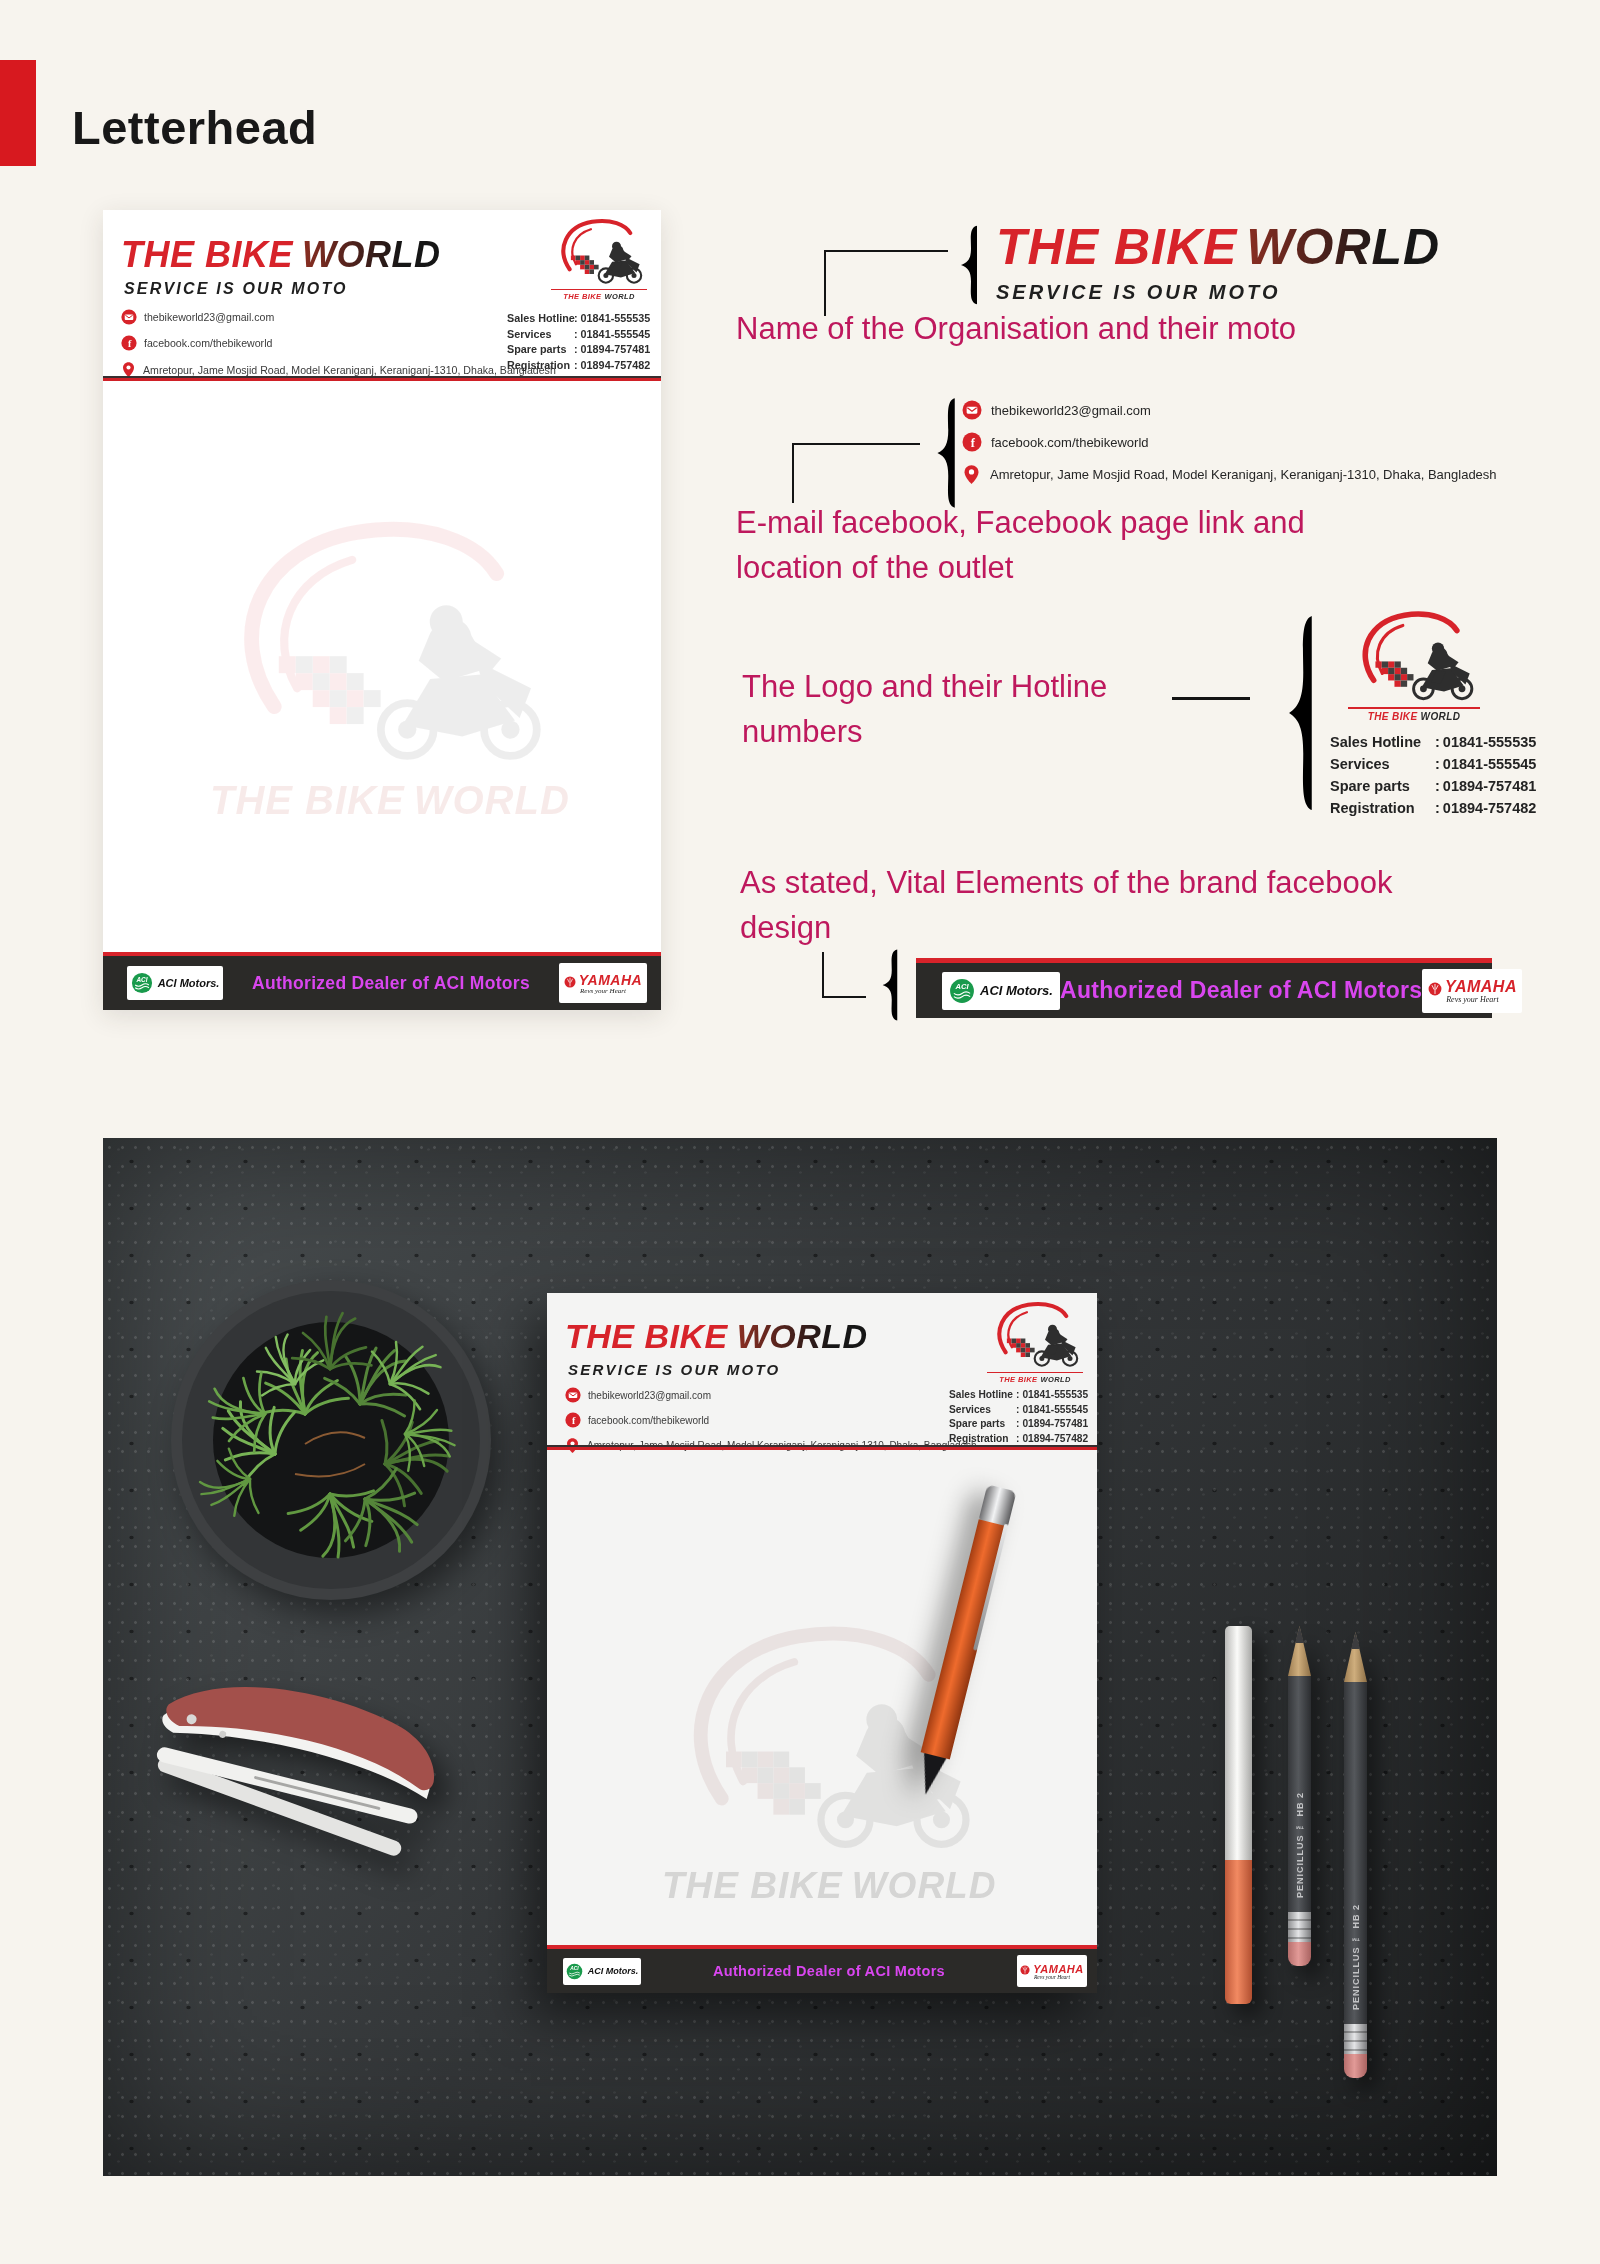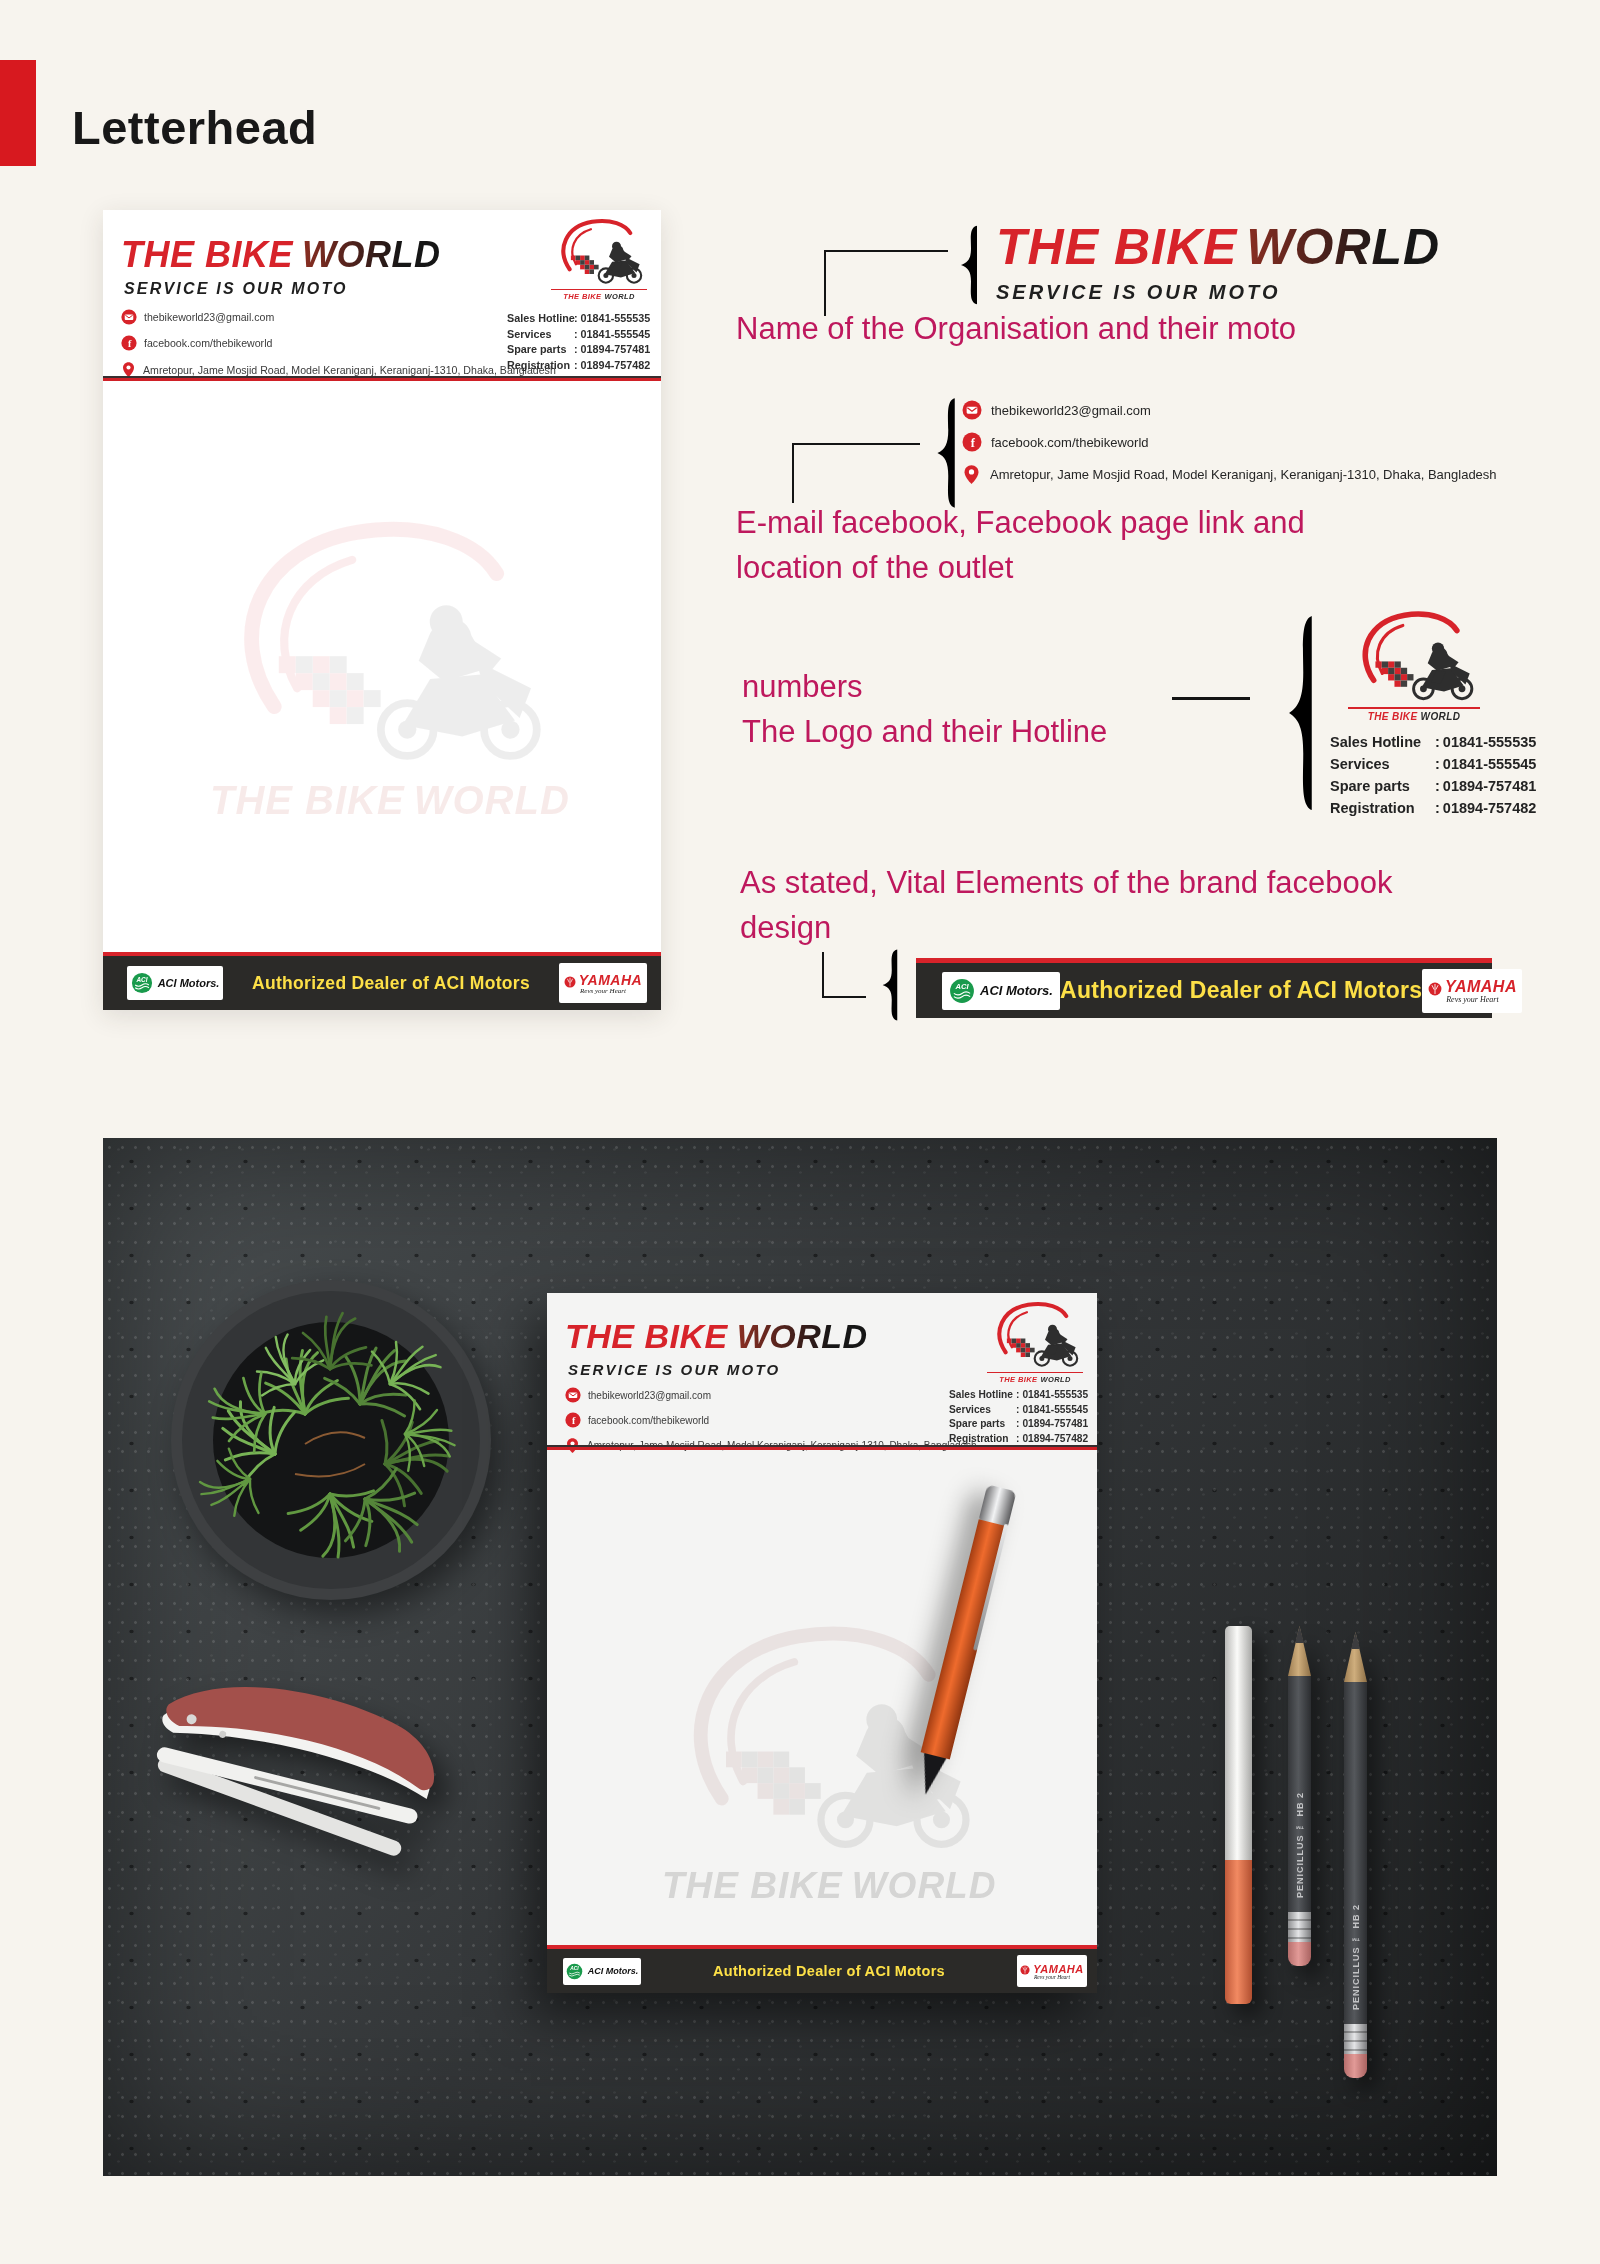--- a/index.html
+++ b/index.html
@@ -38,21 +38,21 @@
 
   .watermark{position:absolute;left:50%;top:308px;transform:translateX(-50%);width:344px;text-align:center;}
   .watermark svg{width:344px;height:258px;opacity:.08;display:block;margin:0 auto;}
   .wm-text{font-size:40px;font-weight:800;font-style:italic;letter-spacing:1px;white-space:nowrap;margin-top:2px;color:rgba(196,92,82,.13);}
   .wm-text .b1,.wm-text .b2{color:inherit;background:none;-webkit-background-clip:border-box;background-clip:border-box;}
 
   .bar-footer{position:absolute;left:0;right:0;bottom:0;height:54px;background:#2b2a28;border-top:4px solid #d7232a;display:flex;align-items:center;}
   .aci-box{margin-left:24px;width:96px;height:34px;background:#fff;border-radius:2px;display:flex;align-items:center;justify-content:center;gap:5px;flex:none;}
   .aci-box svg{width:22px;height:22px;display:block;}
   .aci-name{font-size:11px;font-weight:700;font-style:italic;color:#101010;white-space:nowrap;}
-  .dealer{flex:1;text-align:center;color:#fde047;font-size:17.5px;font-weight:800;letter-spacing:.3px;white-space:nowrap;}
+  .dealer{flex:1;text-align:center;color:#d946ef;font-size:17.5px;font-weight:800;letter-spacing:.3px;white-space:nowrap;}
   .ymh-box{margin-right:14px;width:88px;height:40px;background:#fff;border-radius:2px;display:flex;flex-direction:column;align-items:center;justify-content:center;flex:none;}
   .ymh-top{display:flex;align-items:flex-end;gap:3px;}
   .ymh-top svg{width:12px;height:12px;display:block;}
   .ymh-name{font-size:14px;font-weight:800;font-style:italic;color:#d7232a;letter-spacing:.5px;}
   .ymh-tag{font-family:"Liberation Serif",serif;font-style:italic;font-size:7px;color:#1c1c1c;margin-top:-1px;white-space:nowrap;}
 
   
   .conn{position:absolute;background:#141414;}
   .brace{position:absolute;display:block;}
   #conn1-h{left:824px;top:250px;width:124px;height:2px;}
@@ -330,22 +330,22 @@
     </div>
   </div>
   <div class="conn" id="conn2-h"></div>
   <div class="conn" id="conn2-v"></div>
   <div class="caption" id="caption2">
     <div>E-mail facebook, Facebook page link and</div>
     <div>location of the outlet</div>
   </div>
 
   <div class="caption" id="caption3">
+    <div>The Logo and their Hotline</div>
     <div>numbers</div>
-    <div>The Logo and their Hotline</div>
   </div>
   <div class="conn" id="dash3"></div>
   <svg class="brace" id="brace3" viewBox="0 0 24 100" preserveAspectRatio="none">
       <use href="#brace-path"></use>
     </svg>
   <div class="emblem-med">
     <svg class="emb">
         <use href="#ic-emblem"></use>
       </svg>
     <div class="emblem-cap"><span class="b1">THE BIKE</span><span class="b2" style="background:none;color:#2a2a2a;">WORLD</span></div>

